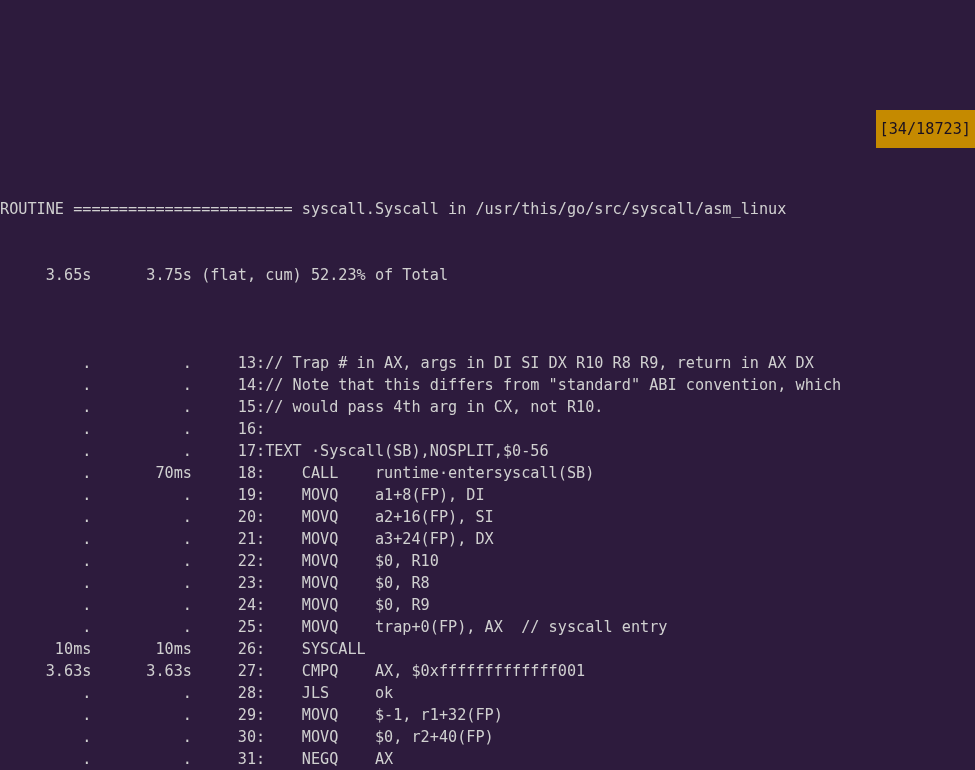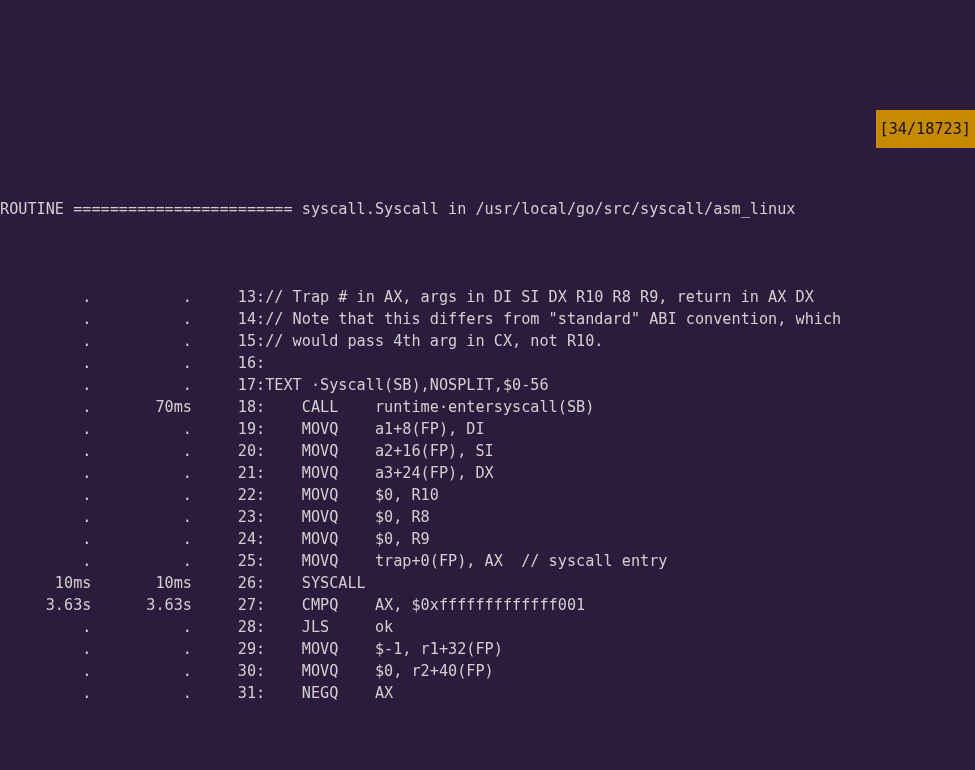--- a/index.html
+++ b/index.html
@@ -41,19 +41,20 @@
   .status .bracket { color: #1a1020; }
 </style>
 </head>
 <body>
 
 
 
 <div class="terminal">
   <div class="status"><span class="bracket">[</span><span>34/18723</span><span class="bracket">]</span></div>
 
-  <div class="line"><pre>ROUTINE ======================== syscall.Syscall in /usr/local/go/src/syscall/asm_linux</pre></div>
+  <div class="line"><pre>ROUTINE ======================== syscall.Syscall in /usr/this/go/src/syscall/asm_linux</pre></div>
+  <div class="line"><pre>     3.65s      3.75s (flat, cum) 52.23% of Total</pre></div>
 
   <div id="code-lines"><div class="line"><pre>         .          .     13:// Trap # in AX, args in DI SI DX R10 R8 R9, return in AX DX</pre></div><div class="line"><pre>         .          .     14:// Note that this differs from "standard" ABI convention, which</pre></div><div class="line"><pre>         .          .     15:// would pass 4th arg in CX, not R10.</pre></div><div class="line"><pre>         .          .     16:</pre></div><div class="line"><pre>         .          .     17:TEXT ·Syscall(SB),NOSPLIT,$0-56</pre></div><div class="line"><pre>         .       70ms     18:    CALL    runtime·entersyscall(SB)</pre></div><div class="line"><pre>         .          .     19:    MOVQ    a1+8(FP), DI</pre></div><div class="line"><pre>         .          .     20:    MOVQ    a2+16(FP), SI</pre></div><div class="line"><pre>         .          .     21:    MOVQ    a3+24(FP), DX</pre></div><div class="line"><pre>         .          .     22:    MOVQ    $0, R10</pre></div><div class="line"><pre>         .          .     23:    MOVQ    $0, R8</pre></div><div class="line"><pre>         .          .     24:    MOVQ    $0, R9</pre></div><div class="line"><pre>         .          .     25:    MOVQ    trap+0(FP), AX  // syscall entry</pre></div><div class="line"><pre>      10ms       10ms     26:    SYSCALL</pre></div><div class="line"><pre>     3.63s      3.63s     27:    CMPQ    AX, $0xfffffffffffff001</pre></div><div class="line"><pre>         .          .     28:    JLS     ok</pre></div><div class="line"><pre>         .          .     29:    MOVQ    $-1, r1+32(FP)</pre></div><div class="line"><pre>         .          .     30:    MOVQ    $0, r2+40(FP)</pre></div><div class="line"><pre>         .          .     31:    NEGQ    AX</pre></div></div>
 </div>
 
 
 
 
 </body></html>

